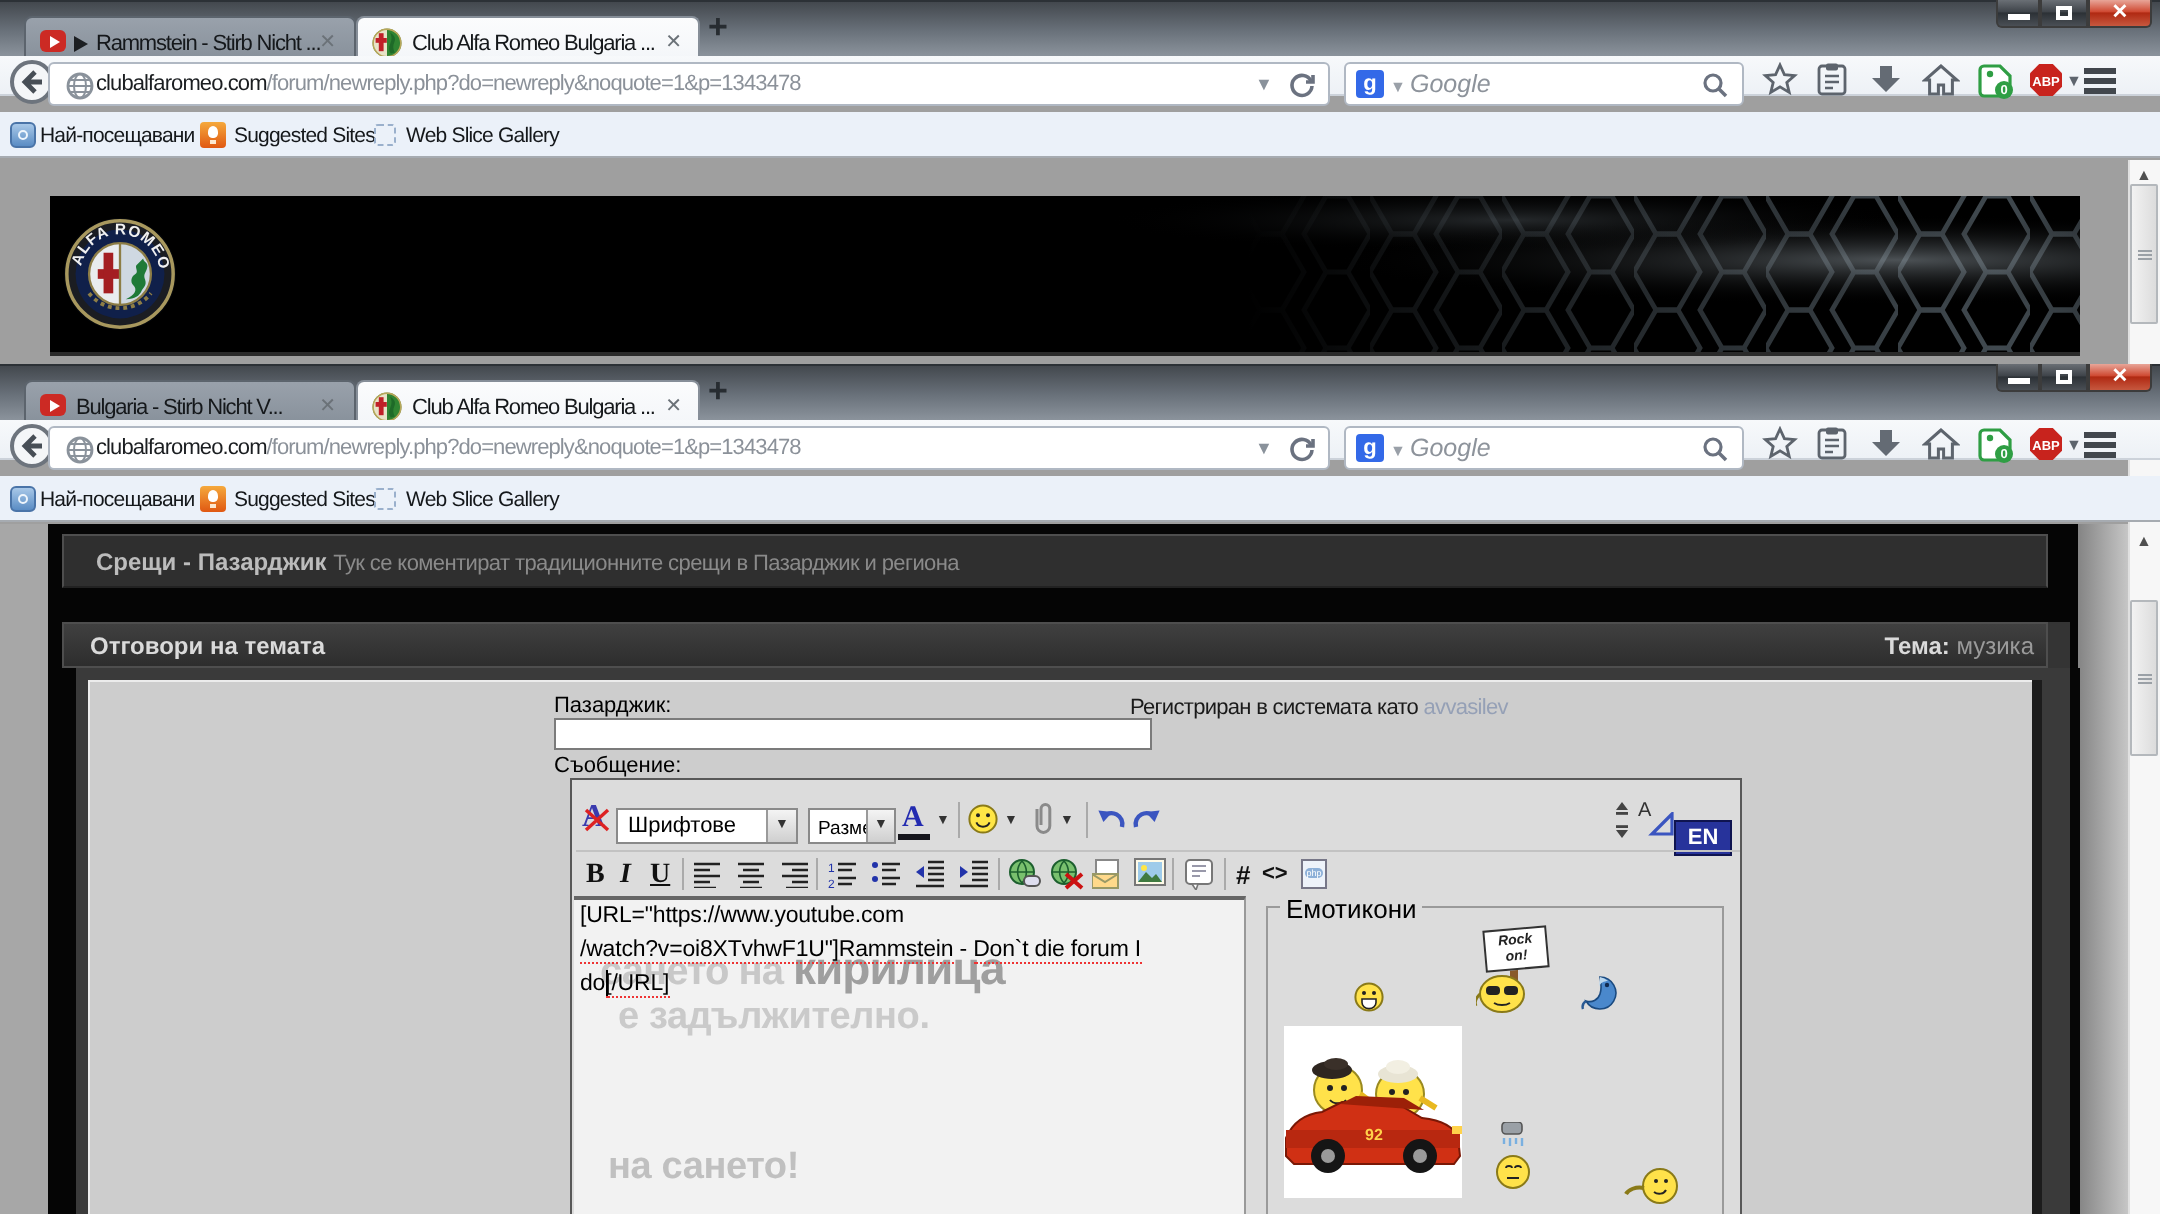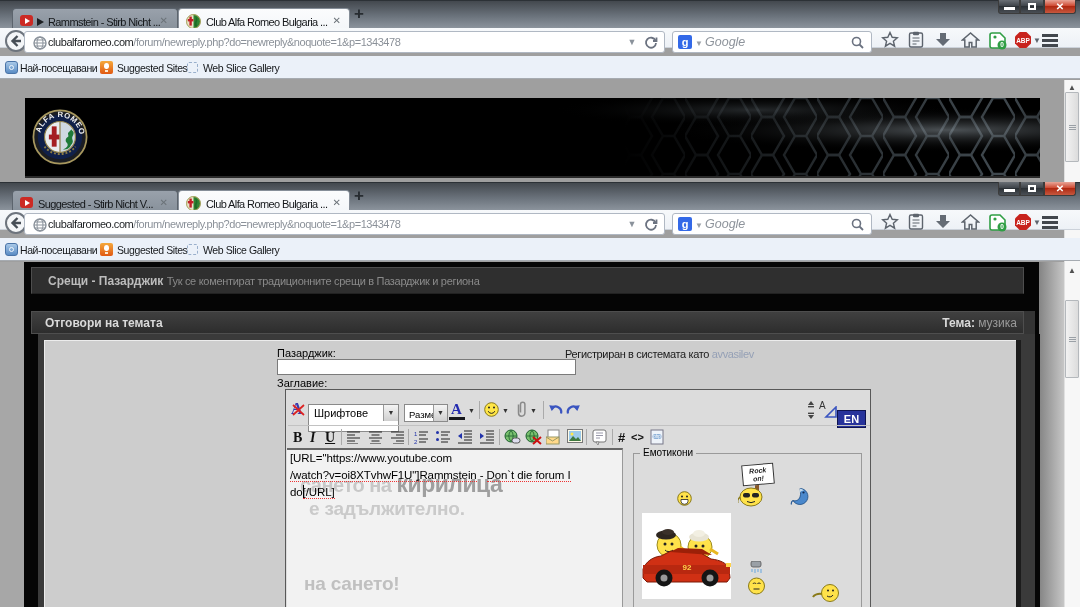--- a/index.html
+++ b/index.html
@@ -192,21 +192,21 @@
     <div class="sb-thumb" style="top:12px;height:70px">
         <div class="grip" style="top:32px;box-shadow:0 2px 0 #9aa0a6,0 4px 0 #9aa0a6"></div>
       </div>
 </div>
 </div>
 
 <div class="win" style="top:182px;height:425px;z-index:2">
   <div class="tbar"></div>
   <div class="tab bg" style="left:12px;width:166px">
     <span class="ytico"></span>
-    <span class="ti" style="left:25px">Suggested - Stirb Nicht V...</span>
+    <span class="ti" style="left:25px">Bulgaria - Stirb Nicht V...</span>
     <span class="x" style="right:9px">✕</span>
   </div>
   <div class="tab fg" style="left:178px;width:172px">
     <svg style="position:absolute;left:7px;top:5px" width="15" height="15" viewBox="0 0 15 15">
         <circle cx="7.5" cy="7.5" r="6.9" fill="#2f8432" stroke="#7a8a4a" stroke-width="0.8"></circle>
         <path d="M7.5 0.6a6.9 6.9 0 0 0 0 13.8z" fill="#e8e3c8"></path>
         <rect x="3.4" y="2.6" width="2.4" height="9" fill="#c02028"></rect>
         <rect x="1.8" y="5" width="5.6" height="2.4" fill="#c02028"></rect>
         <path d="M9 2.2c2.2 1.2 3 3 2.2 4.8s-0.8 3.4 0.2 5.2l-2 0.6c-1.2-1.6-1-3.4-0.2-5.2s0.8-3.6-0.2-5.4z" fill="#1e6a28"></path>
         <circle cx="7.5" cy="7.5" r="6.9" fill="none" stroke="#b8a85a" stroke-width="0.7"></circle>
@@ -302,27 +302,27 @@
       <span style="font-weight:normal;font-size:11px;letter-spacing:-0.3px;color:#8a8a8a">Тук се коментират традиционните срещи в Пазарджик и региона</span></span>
     </div>
     <div class="abs" style="left:38px;top:72px;width:997px;height:273px;background:#3a3a3a"></div>
     <div class="abs" style="left:1024px;top:49px;width:11px;height:23px;background:#343434"></div>
     <div class="abs" style="left:44px;top:78px;width:972px;height:267px;background:#cdcdcd;border-top:1px solid #ececec;border-left:1px solid #ececec"></div>
     <div class="abs" style="left:1016px;top:78px;width:5px;height:267px;background:#1c1c1c"></div>
     <div class="abs" style="left:1035px;top:72px;width:5px;height:273px;background:#060606"></div>
     <span class="abs" style="left:277px;top:85px;font-size:11px;color:#000">Пазарджик:</span>
     <div class="abs" style="left:277px;top:97px;width:299px;height:16px;background:#fff;border:1px solid #7b7b7b"></div>
     <span class="abs" style="left:565px;top:86px;font-size:11px;letter-spacing:-0.35px;color:#1a1a1a">Регистриран в системата като <span style="color:#95a0b6">avvasilev</span></span>
-    <span class="abs" style="left:277px;top:115px;font-size:11px;color:#000">Заглавие:</span>
+    <span class="abs" style="left:277px;top:115px;font-size:11px;color:#000">Съобщение:</span>
     <div class="abs" style="left:285px;top:127px;width:586px;height:230px;background:#dcdcdc;border:1px solid #585858">
 
       <div class="abs" style="left:5px;top:10px;width:16px;height:18px;font-family:'Liberation Serif',serif;font-weight:bold;font-size:16px;color:#3a3aae">A<svg class="abs" style="left:0px;top:2px" width="15" height="15">
             <path d="M2 3l11 10M13 3L2 13" stroke="#d22" stroke-width="1.7"></path>
           </svg></div>
-      <div class="abs" style="left:22px;top:14px;width:91px;height:28px;background:#fff;border:1px solid #8a8a8a">
+      <div class="abs" style="left:22px;top:14px;width:91px;height:18px;background:#fff;border:1px solid #8a8a8a">
         <span class="abs" style="left:5px;top:2px;font-size:11px;color:#000">Шрифтове</span>
         <div class="abs" style="right:0;top:0;width:15px;height:16px;background:linear-gradient(#f4f4f4,#cfcfcf);border-left:1px solid #9a9a9a;text-align:center;font-size:7px;line-height:16px;color:#333">▼</div>
       </div>
       <div class="abs" style="left:118px;top:14px;width:44px;height:18px;background:#fff;border:1px solid #8a8a8a;overflow:hidden">
         <span class="abs" style="left:4px;top:4px;font-size:9.5px;color:#000">Разме</span>
         <div class="abs" style="right:0;top:0;width:14px;height:16px;background:linear-gradient(#f4f4f4,#cfcfcf);border-left:1px solid #9a9a9a;text-align:center;font-size:7px;line-height:16px;color:#333">▼</div>
       </div>
       <div class="abs" style="left:165px;top:11px;font-family:'Liberation Serif',serif;font-weight:bold;font-size:15px;color:#232bb0">A</div>
       <div class="abs" style="left:163px;top:27px;width:16px;height:3px;background:#16161c"></div>
       <span class="abs" style="left:182px;top:17px;font-size:7px;color:#333">▼</span>
@@ -434,21 +434,21 @@
         <div class="abs" style="left:22px;top:48px;letter-spacing:-0.2px;font-size:19px;font-weight:bold;color:#cacaca;white-space:nowrap">е задължително.</div>
         <div class="abs" style="left:17px;top:123px;letter-spacing:-0.2px;font-size:19px;font-weight:bold;color:#c0c0c0;white-space:nowrap">на сането!</div>
         <div class="abs" style="left:3px;top:0px;font-size:11.5px;color:#000;line-height:17px;white-space:nowrap;letter-spacing:-0.1px">
           <div>[URL="https://www.youtube.com</div>
           <div><span style="border-bottom:1px dotted #e33">/watch?v=oi8XTvhwF1U"]Rammstein</span> - <span style="border-bottom:1px dotted #e33">Don`t die forum I</span></div>
           <div>do<span class="abs" style="width:1px;height:13px;background:#000;margin-top:1px"></span><span style="border-bottom:1px dotted #e33">[/URL]</span></div>
         </div>
       </div>
 
       <div class="abs" style="left:347px;top:63px;width:229px;height:164px;border:1px solid #9a9a9a">
-        <span class="abs" style="left:6px;top:-7px;background:#dcdcdc;padding:0 3px;font-size:10px;color:#000">Емотикони</span>
+        <span class="abs" style="left:6px;top:-7px;background:#dcdcdc;padding:0 3px;font-size:13px;color:#000">Емотикони</span>
         <svg class="abs" style="left:43px;top:37px" width="15" height="15">
             <circle cx="7.5" cy="7.5" r="6.8" fill="#ffe24a" stroke="#8a7a18" stroke-width="1"></circle>
             <circle cx="5" cy="5.5" r="1" fill="#222"></circle>
             <circle cx="10" cy="5.5" r="1" fill="#222"></circle>
             <path d="M4 8.5h7v1.8a3.5 3 0 0 1-7 0z" fill="#fff" stroke="#222" stroke-width="0.8"></path>
           </svg>
         <div class="abs" style="left:121px;top:18px;width:4px;height:32px;background:#8a5a2a"></div>
         <div class="abs" style="left:108px;top:10px;width:32px;height:21px;background:#fff;border:1px solid #333;transform:rotate(-5deg);font-size:7px;font-weight:bold;color:#222;text-align:center;line-height:8px;padding-top:2px;font-style:italic">Rock<br>on!</div>
         <svg class="abs" style="left:104px;top:33px" width="26" height="20">
             <ellipse cx="13" cy="10" rx="11" ry="9" fill="#ffe24a" stroke="#8a7a18" stroke-width="1"></ellipse>

